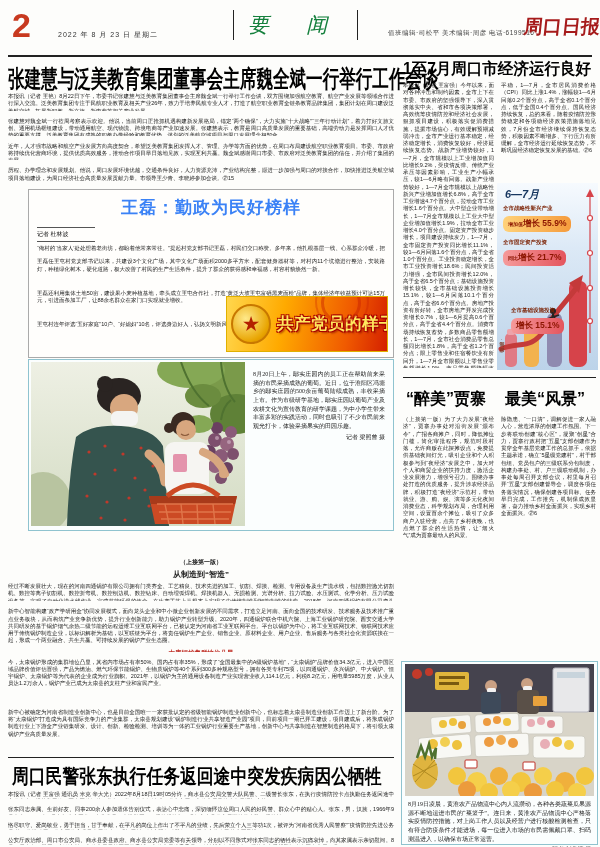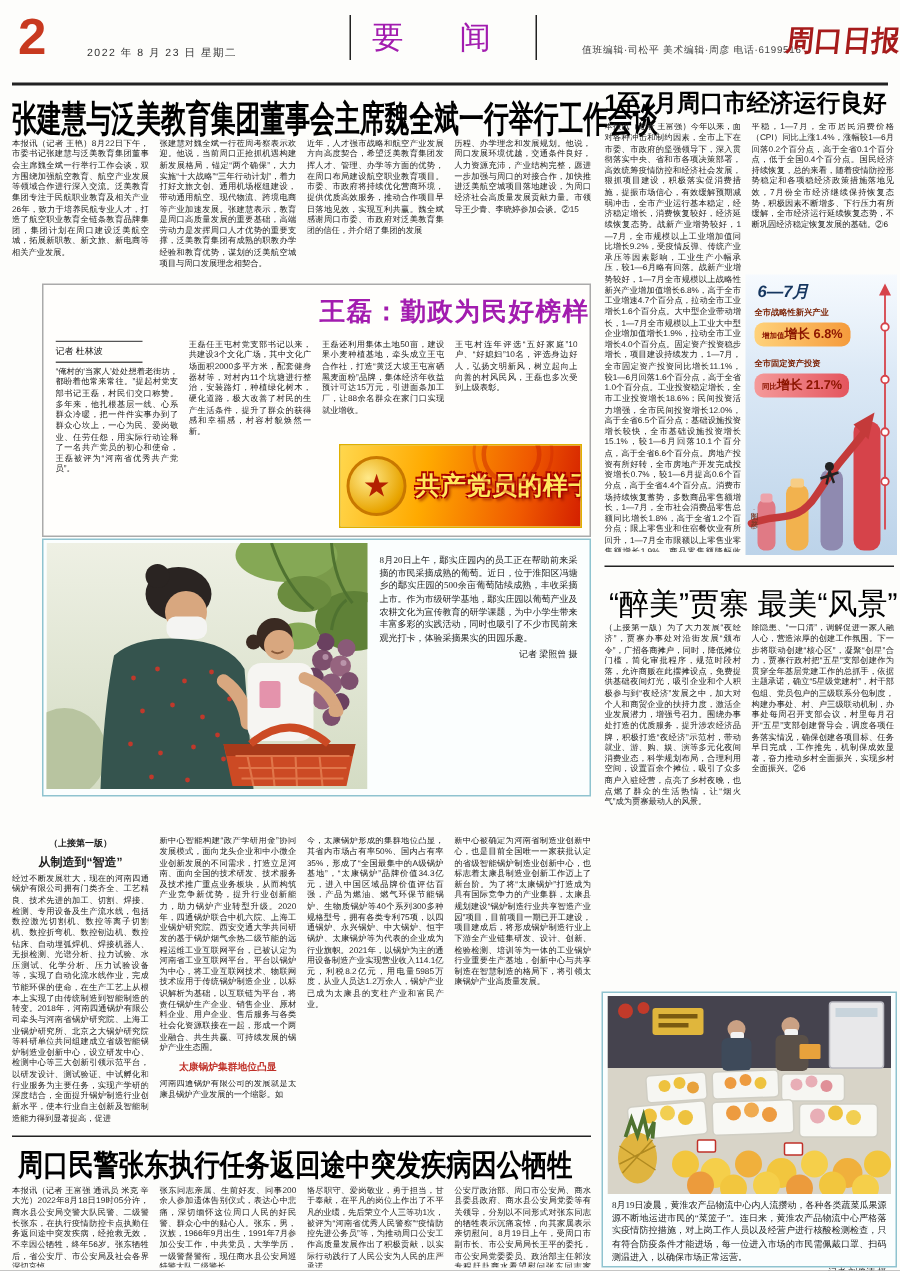--- a/index.html
+++ b/index.html
@@ -5,32 +5,32 @@
   html,body{margin:0;padding:0;background:#9a9a9a;}
   #page{position:relative;width:600px;height:847px;background:#fdfdfb;overflow:hidden;
         font-family:"Liberation Sans",sans-serif;color:#1a1a1a;}
   .abs{position:absolute;}
   .rule{position:absolute;background:#222;height:1px;}
   
   .pageno{font-size:34px;font-weight:900;color:#c8391f;line-height:1;}
   .hdate{font-size:7px;color:#333;letter-spacing:1px;}
   .section-wrap{display:flex;align-items:center;gap:14px;}
   .vbar{width:1px;height:30px;background:#222;}
-  .section-title{font-family:"Liberation Serif",serif;font-size:21px;letter-spacing:16px;color:#a21caf;white-space:nowrap;}
+  .section-title{font-family:"Liberation Serif",serif;font-size:21px;letter-spacing:16px;color:#15803d;white-space:nowrap;font-style:italic;}
   .editors{font-size:6.5px;color:#444;letter-spacing:.5px;}
   .masthead{font-size:19px;font-weight:900;color:#a61b1b;font-family:"Liberation Serif",serif;transform:skewX(-6deg);white-space:nowrap;}
   
   .h-main{font-size:24px;font-weight:900;white-space:nowrap;transform:scaleX(.69);transform-origin:0 50%;color:#000;}
   .h-econ{font-size:16px;font-weight:900;white-space:nowrap;color:#000;transform:scaleX(.97);transform-origin:0 50%;}
-  .h-wang{font-size:17px;font-weight:900;color:#a21caf;text-align:right;letter-spacing:1px;}
+  .h-wang{font-size:17px;font-weight:900;color:#3b82f6;text-align:center;letter-spacing:1px;}
   .h-police{font-size:20px;font-weight:900;white-space:nowrap;transform:scaleX(.84);transform-origin:0 50%;color:#000;}
-  .h-small{font-size:20px;font-weight:400;color:#000;white-space:nowrap;}
+  .h-small{font-size:16px;font-weight:700;color:#000;white-space:nowrap;}
   
   .coltext{font-size:5.5px;line-height:1.32;text-align:justify;color:#222;overflow:hidden;}
-  .cols{display:flex;gap:7px;}
+  .cols{display:flex;gap:7px;flex-direction:column;}
   .col{flex:1;overflow:hidden;}
   .byline{font-size:6px;color:#111;border-top:1px solid #555;border-bottom:1px solid #555;
           padding:2px 0;margin-bottom:3px;width:58px;font-family:"Liberation Serif",serif;}
   .tagline{font-size:6px;text-align:center;font-weight:bold;}
   .sub1{font-size:8px;font-weight:900;text-align:center;margin:2px 0 3px;color:#222;}
   .sub-red{font-size:6.5px;font-weight:900;text-align:center;color:#c03028;margin:4px 0;}
   
   .storybox{border:1px solid #aaa;background:#fffefc;}
   .photobox{border:1px solid #8fc3cf;background:#fbfefe;}
   .caption{font-size:6px;line-height:1.45;text-align:justify;font-family:"Liberation Serif",serif;color:#222;}
@@ -109,25 +109,29 @@
       <rect x="53" y="126" width="9" height="6" rx="2" fill="#aca7c6"></rect>
       <rect x="72" y="98" width="18" height="86" rx="7" fill="#d6434a"></rect>
       <path d="M4,166 C22,158 34,168 48,146 S70,118 80,104" fill="none" stroke="#c43a3a" stroke-width="5" stroke-linecap="round"></path>
       <polygon points="86,92 72,100 82,110" fill="#c43a3a"></polygon>
       <circle cx="56" cy="128" r="3" fill="#222"></circle>
       <path d="M56,131 L54,140 M56,131 L59,139 M56,134 L50,136 M56,134 L62,132" stroke="#222" stroke-width="1.6" fill="none"></path>
     </svg>
     <div class="info-title">6—7月</div>
     <div class="info-item" style="top:22px;">
       <div class="pill-label">全市战略性新兴产业</div>
-      <span class="pill-val pill-orange"><span>增加值</span><span class="pv-big">增长 6.8%</span></span>
+      <span class="pill-val pill-orange"><span>增加值</span><span class="pv-big">增长 55.9%</span></span>
     </div>
     <div class="info-item" style="top:56px;">
       <div class="pill-label">全市固定资产投资</div>
       <span class="pill-val pill-rose"><span>同比</span><span class="pv-big">增长 21.7%</span></span>
+    </div>
+    <div class="info-item" style="top:124px;left:14px;">
+      <div class="pill-label">全市基础设施投资</div>
+      <span class="pill-val pill-rose"><span class="pv-big">增长 15.1%</span></span>
     </div>
     <div class="info-credit">制图·赵彦</div>
   </div>
 
   <div class="rule" style="left:403px;top:377px;width:193px;"></div>
 
   <div class="abs h-small" style="left:406px;top:389px;">“醉美”贾寨</div>
   <div class="abs h-small" style="left:505px;top:389px;">最美“风景”</div>
   <div class="abs coltext" style="left:403px;top:416px;width:91px;height:238px;">（上接第一版）为了大力发展“夜经济”，贾寨办事处对沿街发展“颁布令”，广招各商摊户，同时，降低摊位门槛，简化审批程序，规范时段村落，允许商贩在此摆摊设点，免费提供基础夜间灯光，吸引企业和个人积极参与到“夜经济”发展之中，加大对个人和商贸企业的扶持力度，激活企业发展潜力，增强号召力。围绕办事处打造的优质服务，提升涉农经济品牌，积极打造“夜经济”示范村，带动就业、游、购、娱、演等多元化夜间消费业态，科学规划布局，合理利用空间，设置百余个摊位，吸引了众多商户入驻经营，点亮了乡村夜晚，也点燃了群众的生活热情，让“烟火气”成为贾寨最动人的风景。</div>
   <div class="abs coltext" style="left:501px;top:416px;width:95px;height:238px;">除隐患、“一口清”，调解促进一家人融人心，营造浓厚的创建工作氛围。下一步将联动创建“核心区”，凝聚“创星”合力，贾寨行政村把“五星”支部创建作为贯穿全年基层党建工作的总抓手，依据主题承诺，确立“5星级党建村”，村干部包组、党员包户的三级联系分包制度，构建办事处、村、户三级联动机制，办事处每周召开支部会议，村里每月召开“五星”支部创建督导会，调度各项任务落实情况，确保创建各项目标、任务早日完成，工作推先，机制保成效显著，奋力推动乡村全面振兴，实现乡村全面振兴。②6</div>

